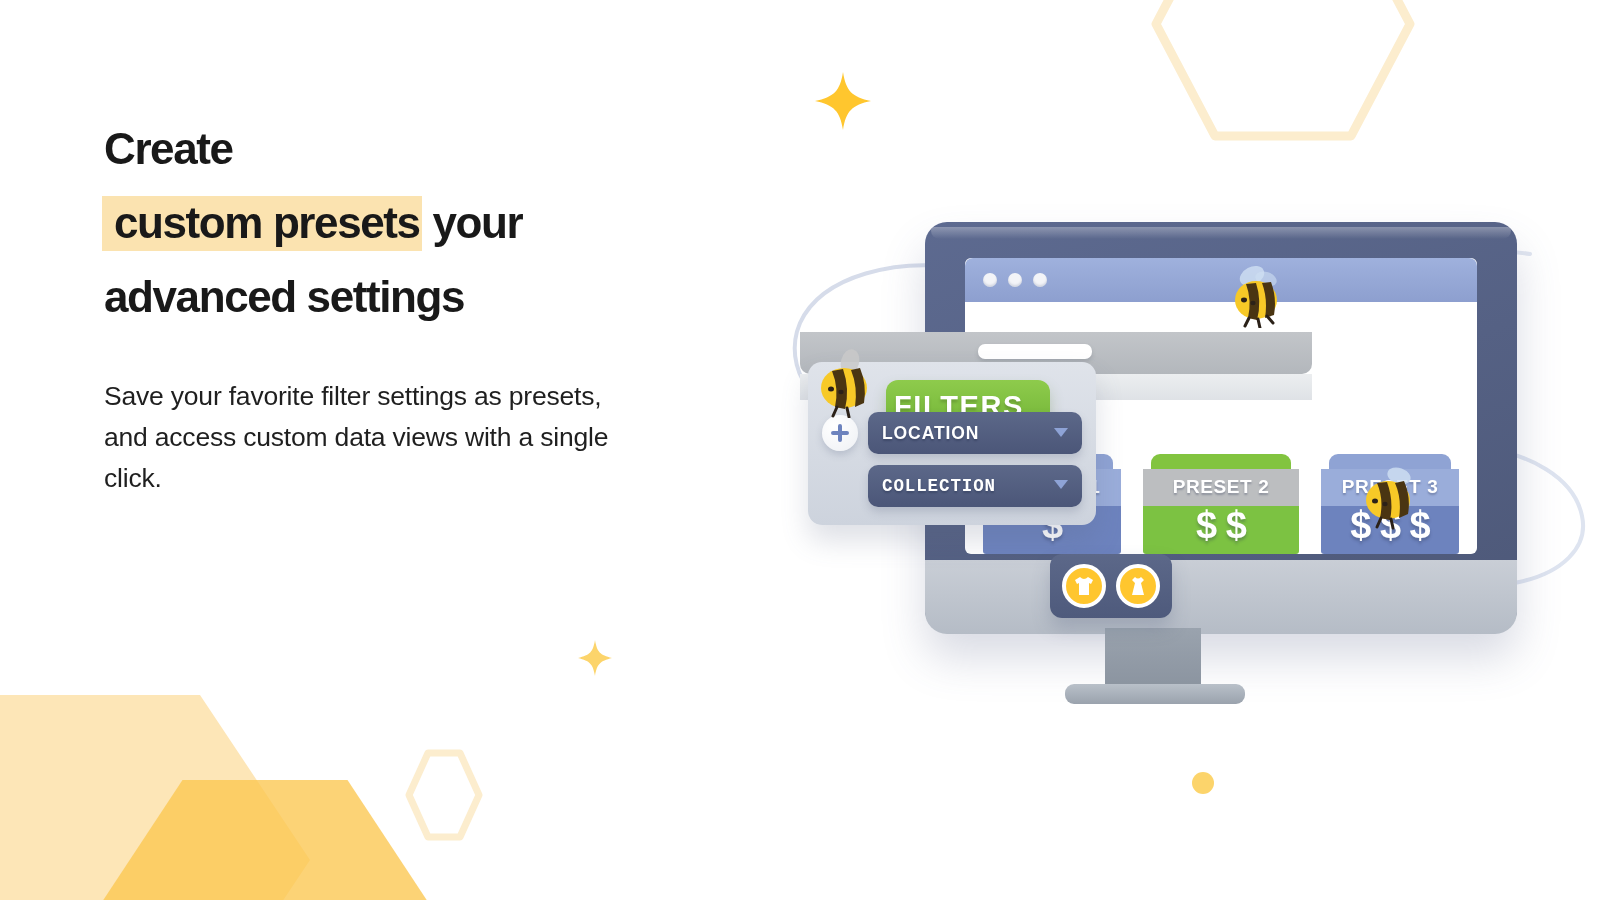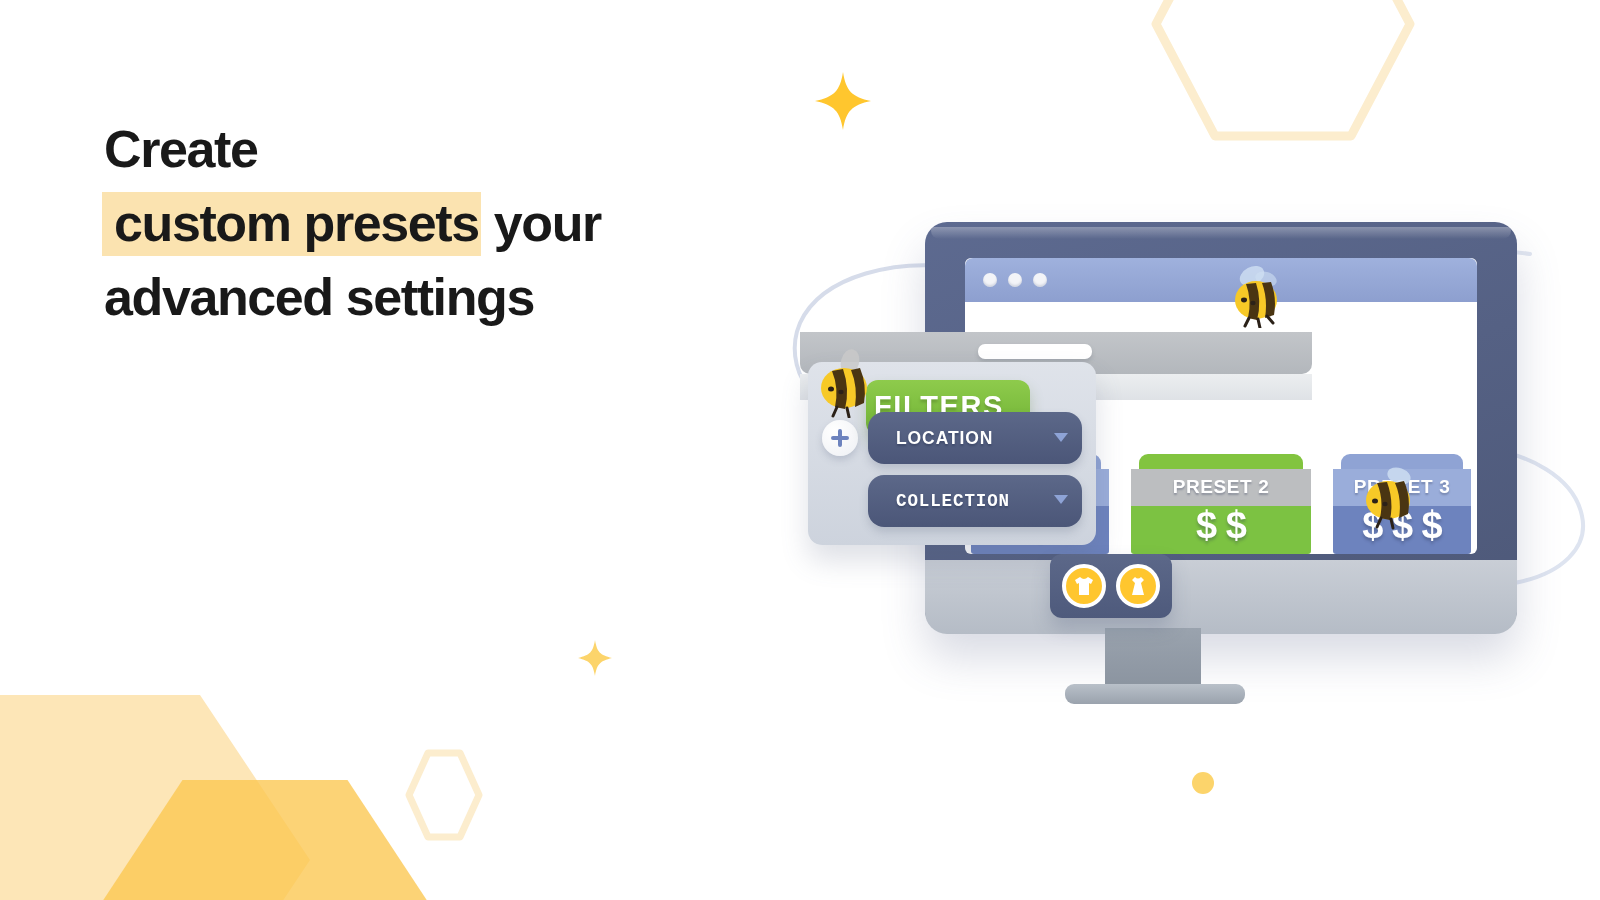--- a/index.html
+++ b/index.html
@@ -42,21 +42,21 @@
   .dot {
     position: absolute; border-radius: 50%;
     background: #FCD46B;
   }
 
   
   .copy {
     position: absolute; left: 104px; top: 112px; width: 700px;
   }
   .headline {
-    font-size: 52px; line-height: 74px; font-weight: 700;
+    font-size: 44px; line-height: 74px; font-weight: 700;
     color: #191919; letter-spacing: -1.4px;
   }
   .headline .hl {
     background: #FBE3B0;
     box-decoration-break: clone;
     -webkit-box-decoration-break: clone;
     padding: 2px 2px 4px 12px;
     margin-left: -2px;
   }
   .subcopy {
@@ -119,21 +119,21 @@
     letter-spacing: -1px; padding-bottom: 10px; line-height: 1;
     text-shadow: 0 3px 3px rgba(40,50,80,.30);
   }
   .preset.p1 .cap, .preset.p3 .cap { background: #8FA3D4; }
   .preset.p1 .hdr, .preset.p3 .hdr { background: #9AADDA; }
   .preset.p1 .body, .preset.p3 .body { background: #6D83BE; }
   .preset.p2 .cap { background: #82C43F; }
   .preset.p2 .hdr { background: #BCBEC0; }
   .preset.p2 .body { background: #7CC242; }
   .preset .body { border-radius: 0 0 3px 3px; }
-  .preset.p2 { width: 180px; }
+  .preset.p2 { width: 156px; }
 
   
   .shelf {
     position: absolute; left: 40px; top: 332px; width: 512px; height: 42px;
     background: linear-gradient(180deg,#c2c5c9 0%,#b3b7bc 100%);
     border-radius: 0 0 10px 10px;
   }
   .shelf-slot {
     position: absolute; left: 178px; top: 12px; width: 114px; height: 15px;
     background: #ffffff; border-radius: 7px;
@@ -164,42 +164,42 @@
   .fp-card {
     background: linear-gradient(180deg,#dfe3ea 0%,#cdd3dd 100%);
     border-radius: 14px;
     box-shadow: 0 16px 28px rgba(90,100,130,.20);
     position: relative;
   }
   .fp-top { padding: 50px 14px 18px 14px; }
   .fp-bottom { margin-top: 6px; padding: 16px 14px 20px 14px; }
 
   .filters-tab {
-    position: absolute; left: 58px; top: 18px;
+    position: absolute; left: 78px; top: 18px;
     background: linear-gradient(180deg,#8ECB4C 0%,#6FB134 100%);
     border-radius: 12px; padding: 10px 26px 12px 8px;
     box-shadow: 0 8px 14px rgba(90,130,50,.28);
   }
   .filters-tab span {
     font-size: 29px; font-weight: 800; letter-spacing: 1.6px; color: #fff;
     text-shadow: 0 3px 3px rgba(60,90,30,.35);
   }
 
   .frow { display: flex; align-items: center; gap: 10px; margin-bottom: 11px; }
   .frow:last-child { margin-bottom: 0; font-family: Liberation Mono, monospace; }
   .circle-btn {
     width: 36px; height: 36px; border-radius: 50%;
     background: radial-gradient(circle at 35% 30%,#ffffff,#eef0f4);
     box-shadow: 0 4px 7px rgba(100,110,140,.25);
     display: flex; align-items: center; justify-content: center; flex: 0 0 36px;
   }
   .circle-btn.placeholder { background: transparent; box-shadow: none; }
   .pill {
-    flex: 1; position: relative; height: 52px; border-radius: 16px;
-    display: flex; align-items: center; padding: 0 28px;
+    flex: 1; position: relative; height: 42px; border-radius: 10px;
+    display: flex; align-items: center; padding: 0 14px;
     box-shadow: 0 5px 9px rgba(80,90,120,.22);
   }
   .pill.navy { background: linear-gradient(180deg,#5c6889 0%,#4b5678 100%); }
   .pill.amber { background: linear-gradient(180deg,#FFD44E 0%,#F7B81C 100%); }
   .pill .lbl {
     font-size: 17.5px; font-weight: 800; letter-spacing: .9px; color: #ffffff;
     text-shadow: 0 2px 2px rgba(30,40,70,.35);
   }
   .pill .caret { position: absolute; right: 13px; top: 50%; transform: translateY(-50%); }
 
@@ -252,20 +252,21 @@
     </svg>
   </div>
   <div class="dot" style="left:1192px; top:772px; width:22px; height:22px;"></div>
 
   <div class="copy">
     <h1 class="headline">
       <span>Create</span><br>
       <span class="hl">custom presets</span><span> your</span><br>
       <span>advanced settings</span>
     </h1>
+    <p class="subcopy">Save your favorite filter settings as presets, and access custom data views with a single click.</p>
   </div>
 
   <div class="illo">
 
     <svg class="trail" style="left:10px; top:255px;" width="230" height="190" viewBox="0 0 230 190">
       <path d="M118 162 C40 168 12 110 30 68 C52 20 128 2 196 14" fill="none" stroke="#D6DCEA" stroke-width="4" stroke-linecap="round"></path>
     </svg>
     <svg class="trail" style="left:470px; top:230px;" width="330" height="130" viewBox="0 0 330 130">
       <path d="M26 108 C70 36 180 6 300 24" fill="none" stroke="#E1E6F1" stroke-width="4" stroke-linecap="round"></path>
     </svg>

